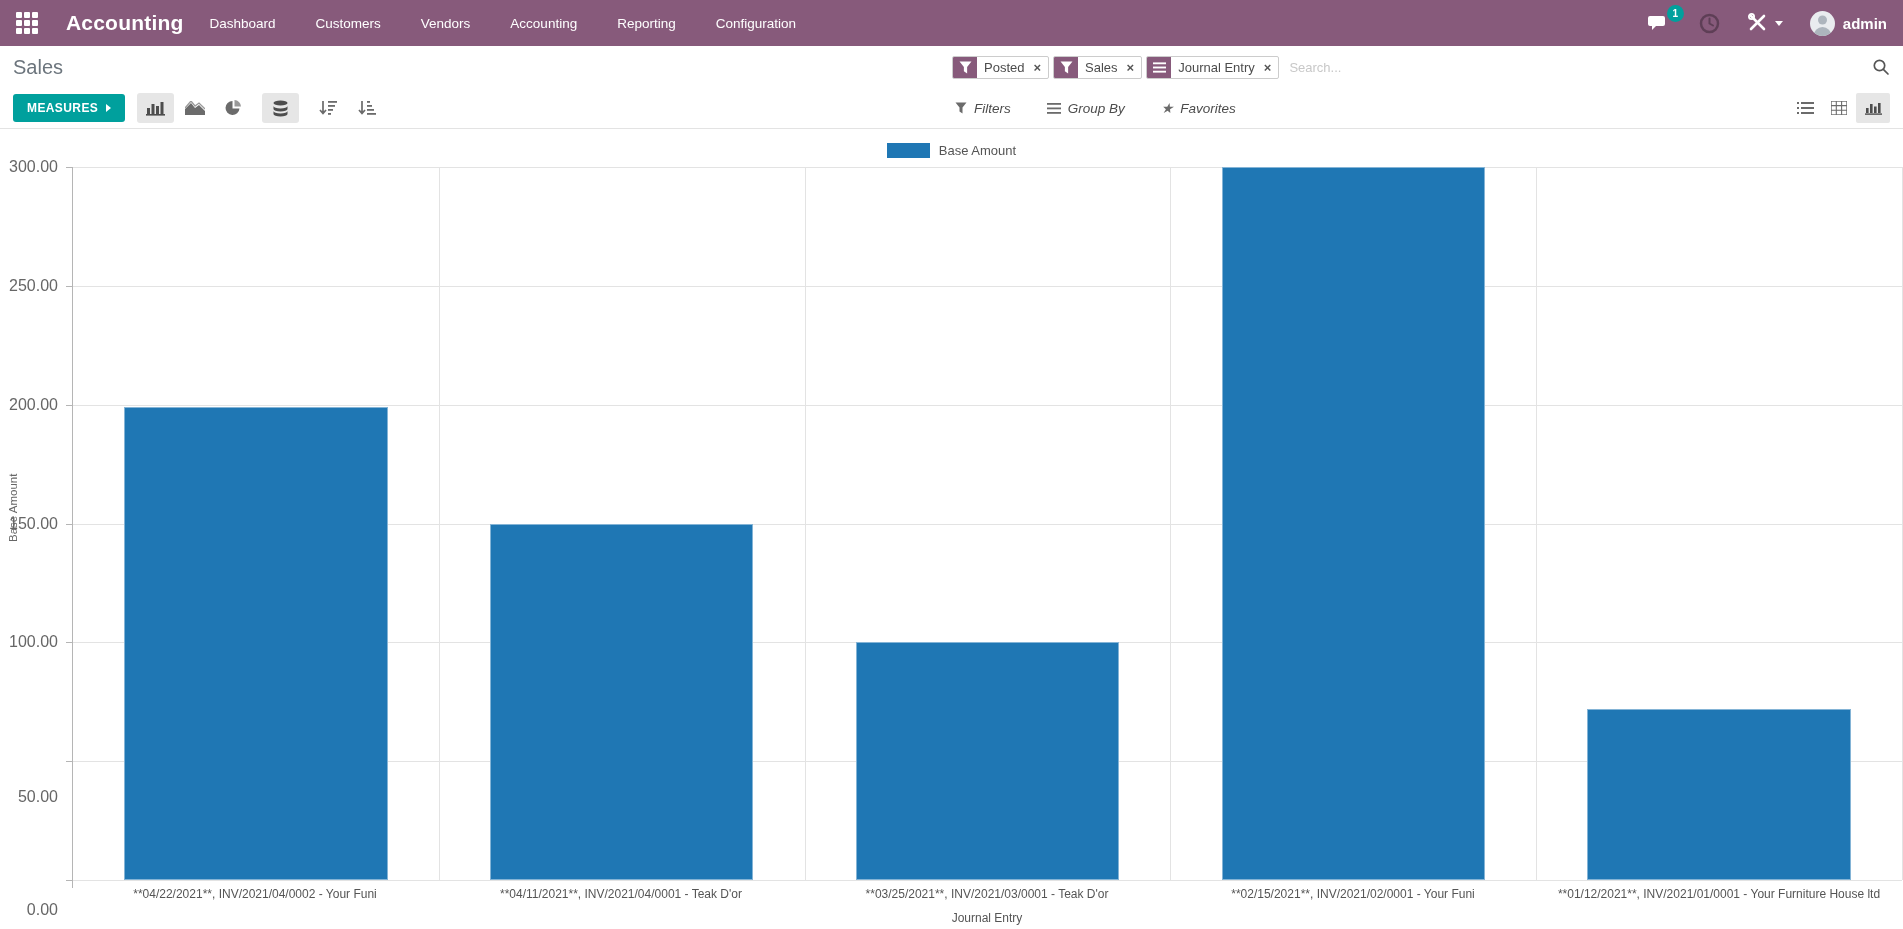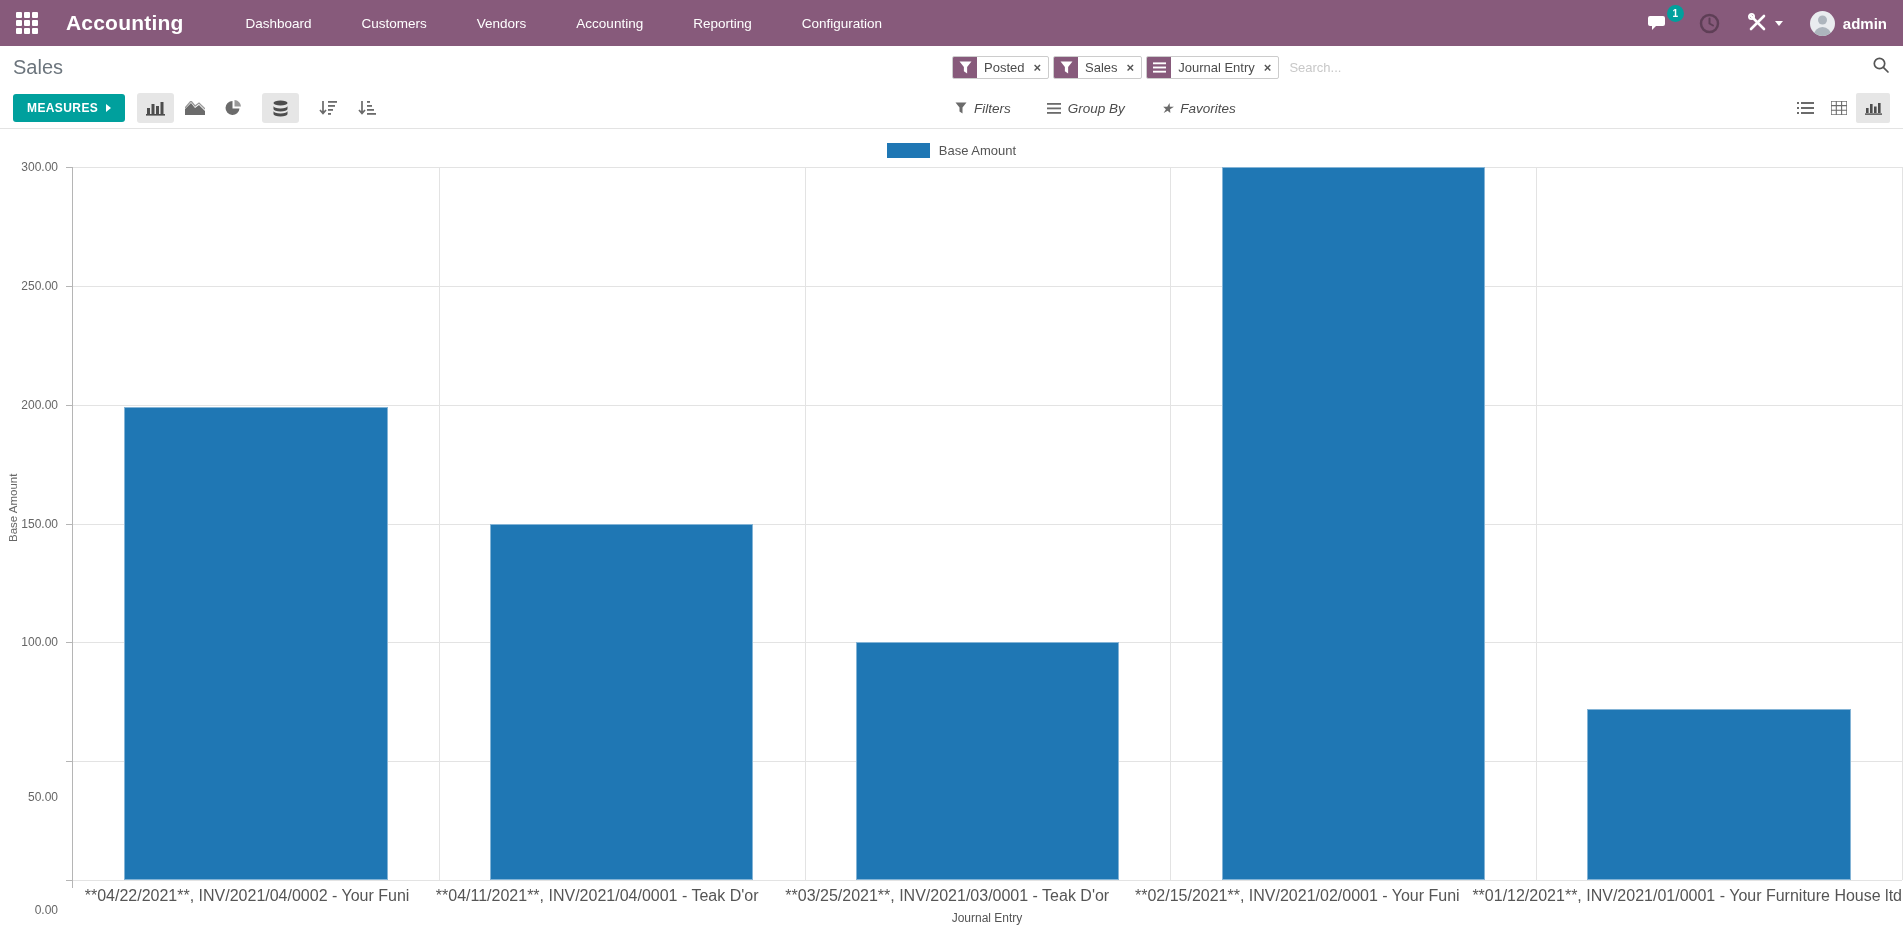--- a/index.html
+++ b/index.html
@@ -6,38 +6,38 @@
   html,body { width:1903px; height:929px; overflow:hidden; background:#fff;
     font-family:"Liberation Sans", sans-serif; }
 
   
   .navbar { height:46px; background:#875A7B; display:flex; align-items:center;
     color:#fff; padding:0 16px; position:relative; }
   .apps-grid { width:22px; height:22px; display:grid; grid-template-columns:repeat(3,1fr);
     gap:2.5px; cursor:pointer; margin-right:28px; }
   .apps-grid span { background:#fff; border-radius:1px; }
   .brand { font-size:21px; font-weight:bold; letter-spacing:.2px; cursor:pointer; }
-  .nav-menus { display:flex; margin-left:62px; gap:50px; font-size:13.5px; }
+  .nav-menus { display:flex; margin-left:26px; gap:40px; font-size:13.5px; }
   .nav-menus div { cursor:pointer; padding:14px 0; }
   .systray { margin-left:auto; display:flex; align-items:center; gap:27px; }
   .sys-item { position:relative; cursor:pointer; display:flex; align-items:center; }
   .badge { position:absolute; top:-8px; right:-12px; background:#00A09D; color:#fff;
     border-radius:50%; width:17px; height:17px; font-size:10px; display:flex;
     align-items:center; justify-content:center; font-weight:bold; }
   .caret-down { width:0; height:0; border-left:4px solid transparent;
     border-right:4px solid transparent; border-top:5px solid #fff; margin-left:6px; }
   .user { display:flex; align-items:center; gap:8px; font-size:15px; font-weight:bold; }
   .avatar { width:25px; height:25px; border-radius:50%; background:#e9ecef;
     overflow:hidden; display:flex; align-items:flex-end; justify-content:center; }
 
   
   .control-panel { background:#fff; border-bottom:1px solid #e3e3e3; }
   .cp-row1 { height:42px; display:flex; align-items:center; padding:0 13px; }
   .page-title { font-size:20px; color:#6c757d; font-weight:normal; }
-  .searchbar { margin-left:auto; width:938px; display:flex; align-items:flex-start; gap:4px; }
+  .searchbar { margin-left:auto; width:938px; display:flex; align-items:center; gap:4px; }
   .facet { display:flex; align-items:stretch; border:1px solid #ccc; border-radius:2px;
     height:23px; overflow:hidden; cursor:pointer; background:#fff; }
   .facet-icon { background:#875A7B; width:24px; display:flex; align-items:center;
     justify-content:center; }
   .facet-label { display:flex; align-items:center; padding:0 7px; font-size:13px;
     color:#4c4c4c; border-right:0; }
   .facet-remove { display:flex; align-items:center; padding:0 7px 0 2px; color:#555;
     font-size:13px; font-weight:bold; }
   .search-input { flex:1; border:0; outline:0; font-size:13px; color:#4c4c4c;
     padding:4px 6px; font-family:"Liberation Sans",sans-serif; }
@@ -69,28 +69,28 @@
   .legend-swatch { width:43px; height:15px; }
   .legend-label { font-size:13px; color:#555; }
   .plot { position:absolute; left:72px; top:38px; width:1830px; height:713px;
     border-left:1px solid #b5b5b5; }
   .hgrid { position:absolute; left:0; width:100%; height:1px; background:#e3e3e3; }
   .vgrid { position:absolute; top:0; height:100%; width:1px; background:#e3e3e3; }
   .axis-stub { position:absolute; left:-1px; bottom:-8px; width:1px; height:8px;
     background:#b5b5b5; }
   .bar { position:absolute; bottom:0; background:#1f77b4;
     border:1px solid rgba(255,255,255,.45); cursor:pointer; }
-  .ytick { position:absolute; right:1845px; transform:translateY(-50%); font-size:12px;
+  .ytick { position:absolute; right:1845px; transform:translateY(-50%); font-size:16px;
     color:#666; white-space:nowrap; }
   .ytickmark { position:absolute; width:6px; height:1px; background:#b5b5b5; left:66px; }
   .ylabel { position:absolute; left:-2px; top:392px; transform:rotate(-90deg);
     transform-origin:center; font-size:11.5px; color:#666; white-space:nowrap; width:30px;
     text-align:center; }
   .xlabels { position:absolute; left:72px; top:758px; width:1830px; display:flex; }
-  .xlabel { flex:1; text-align:center; font-size:16px; color:#555; white-space:nowrap;
+  .xlabel { flex:1; text-align:center; font-size:12px; color:#555; white-space:nowrap;
     overflow:visible; }
   .xaxis-title { position:absolute; left:72px; top:782px; width:1830px; text-align:center;
     font-size:12px; color:#555; }
 </style>
 </head>
 <body>
 
 <nav class="navbar">
   <div class="apps-grid">
     <span></span>

